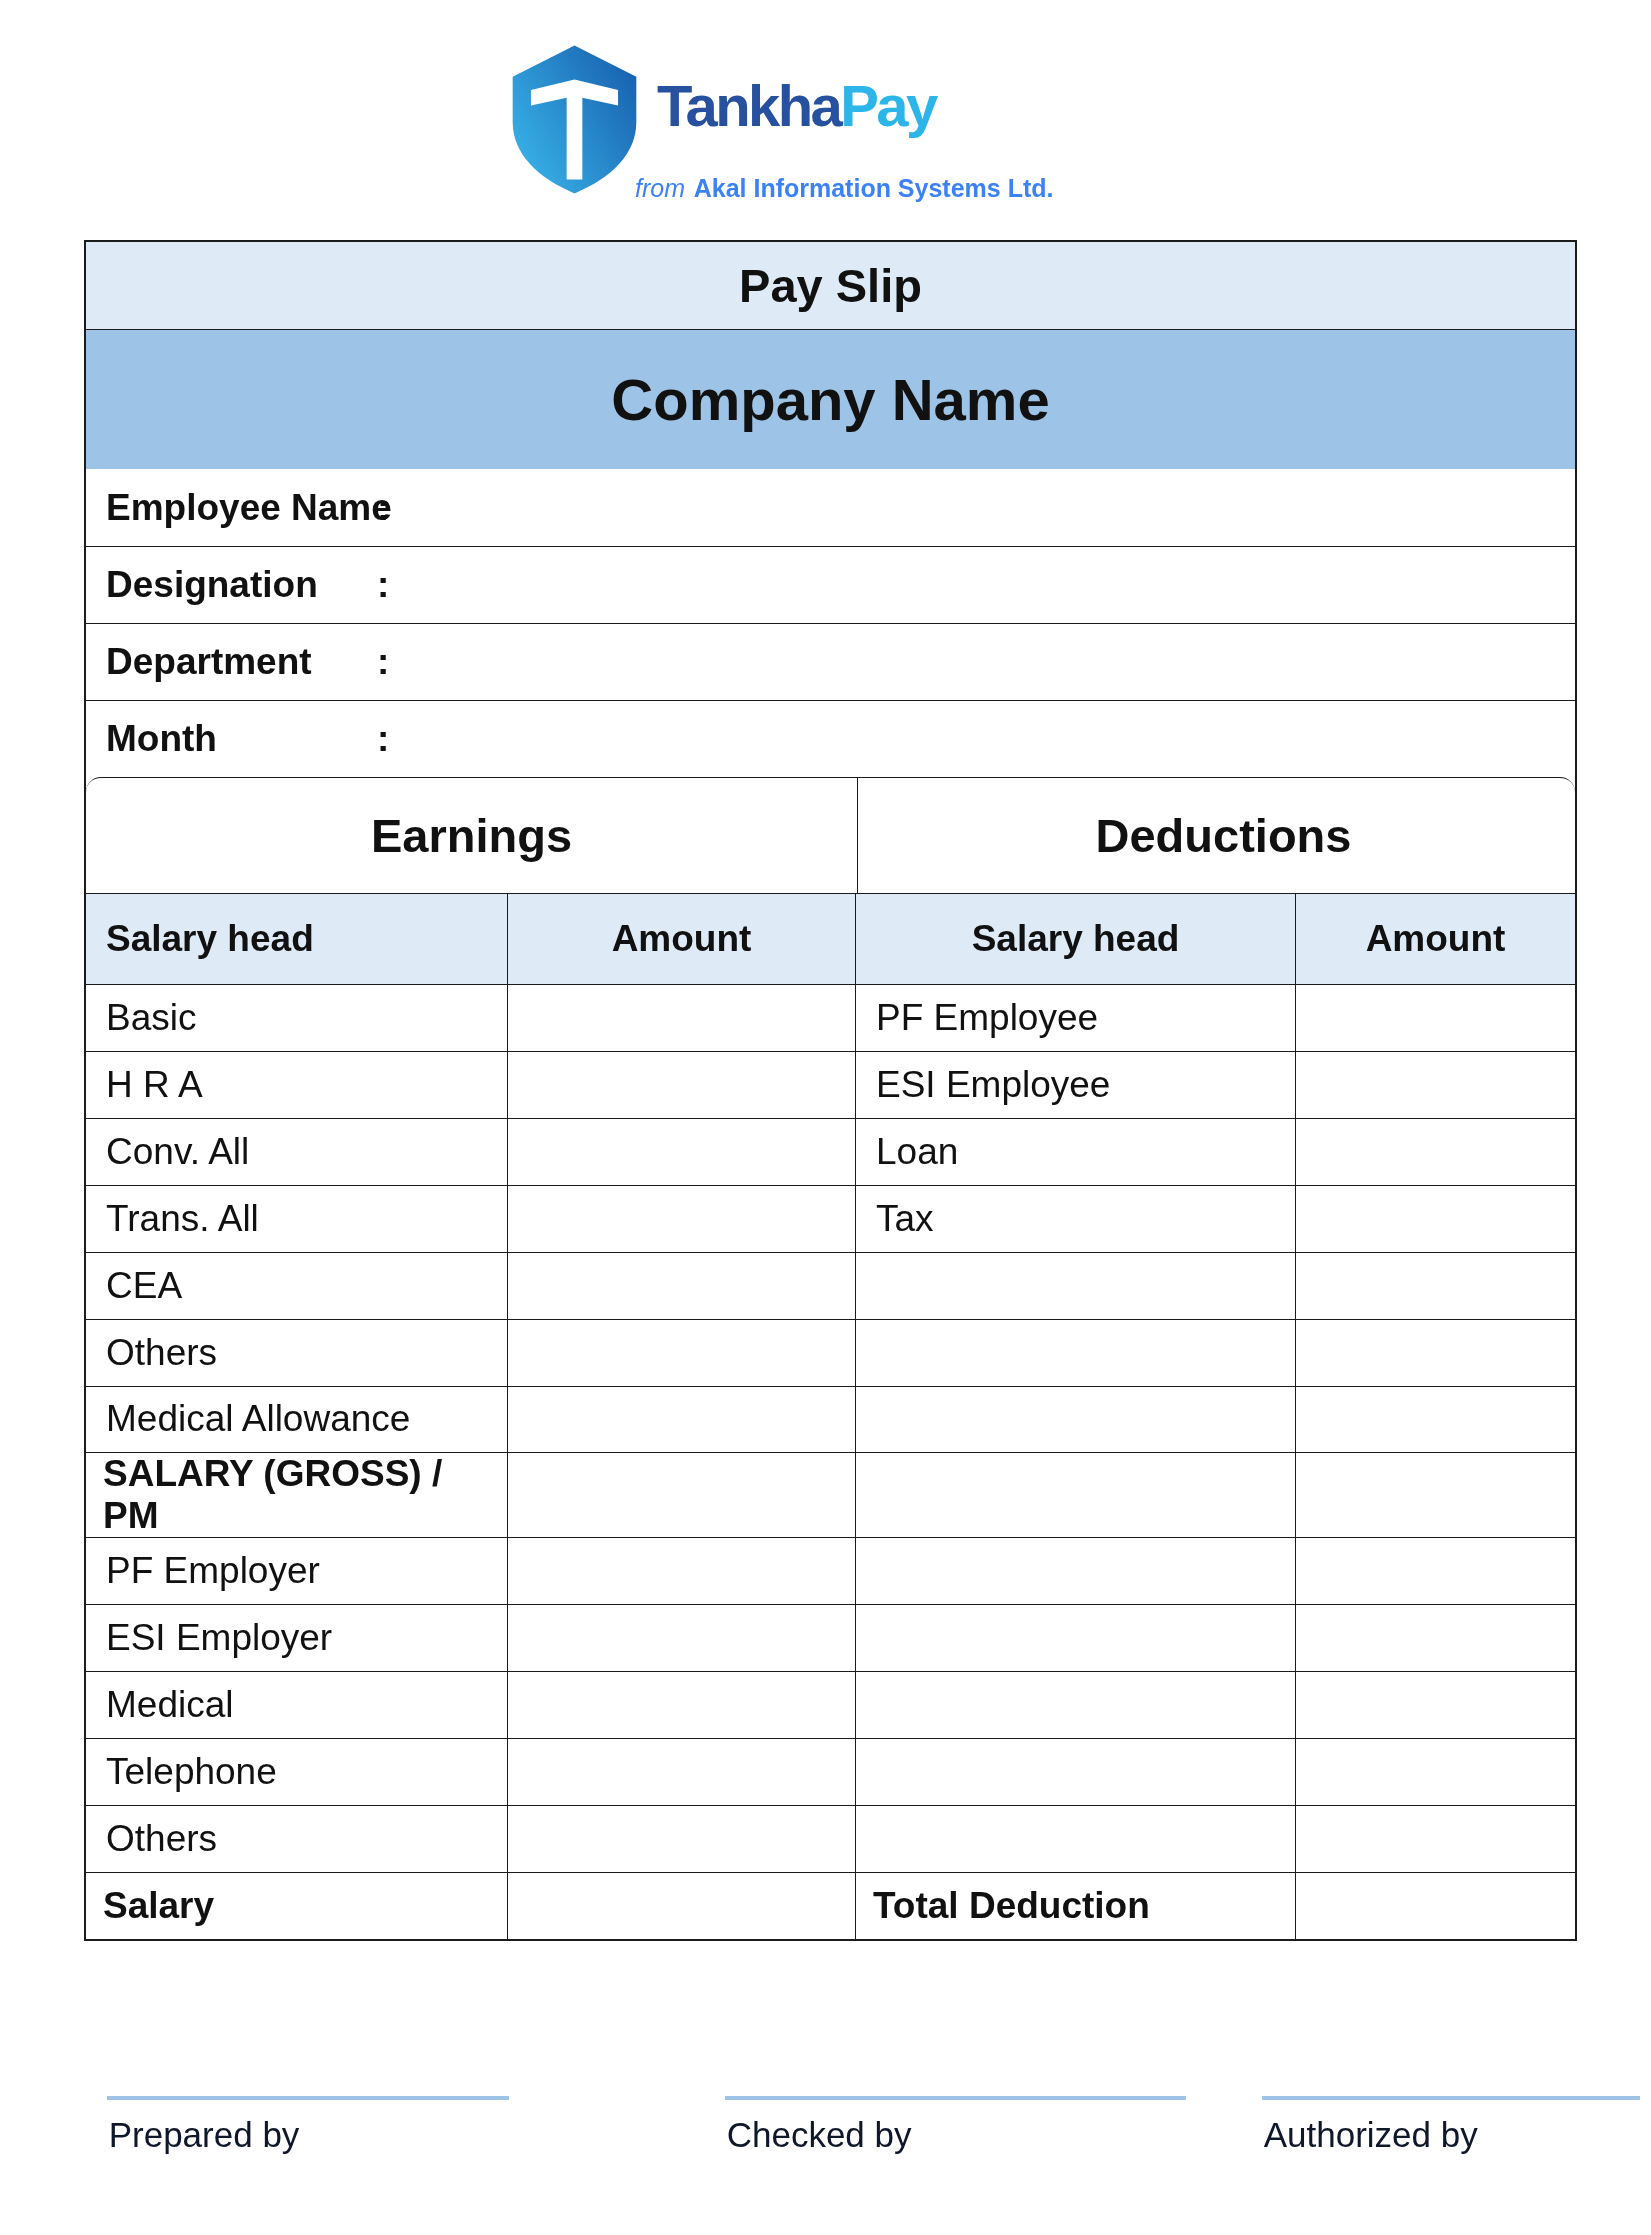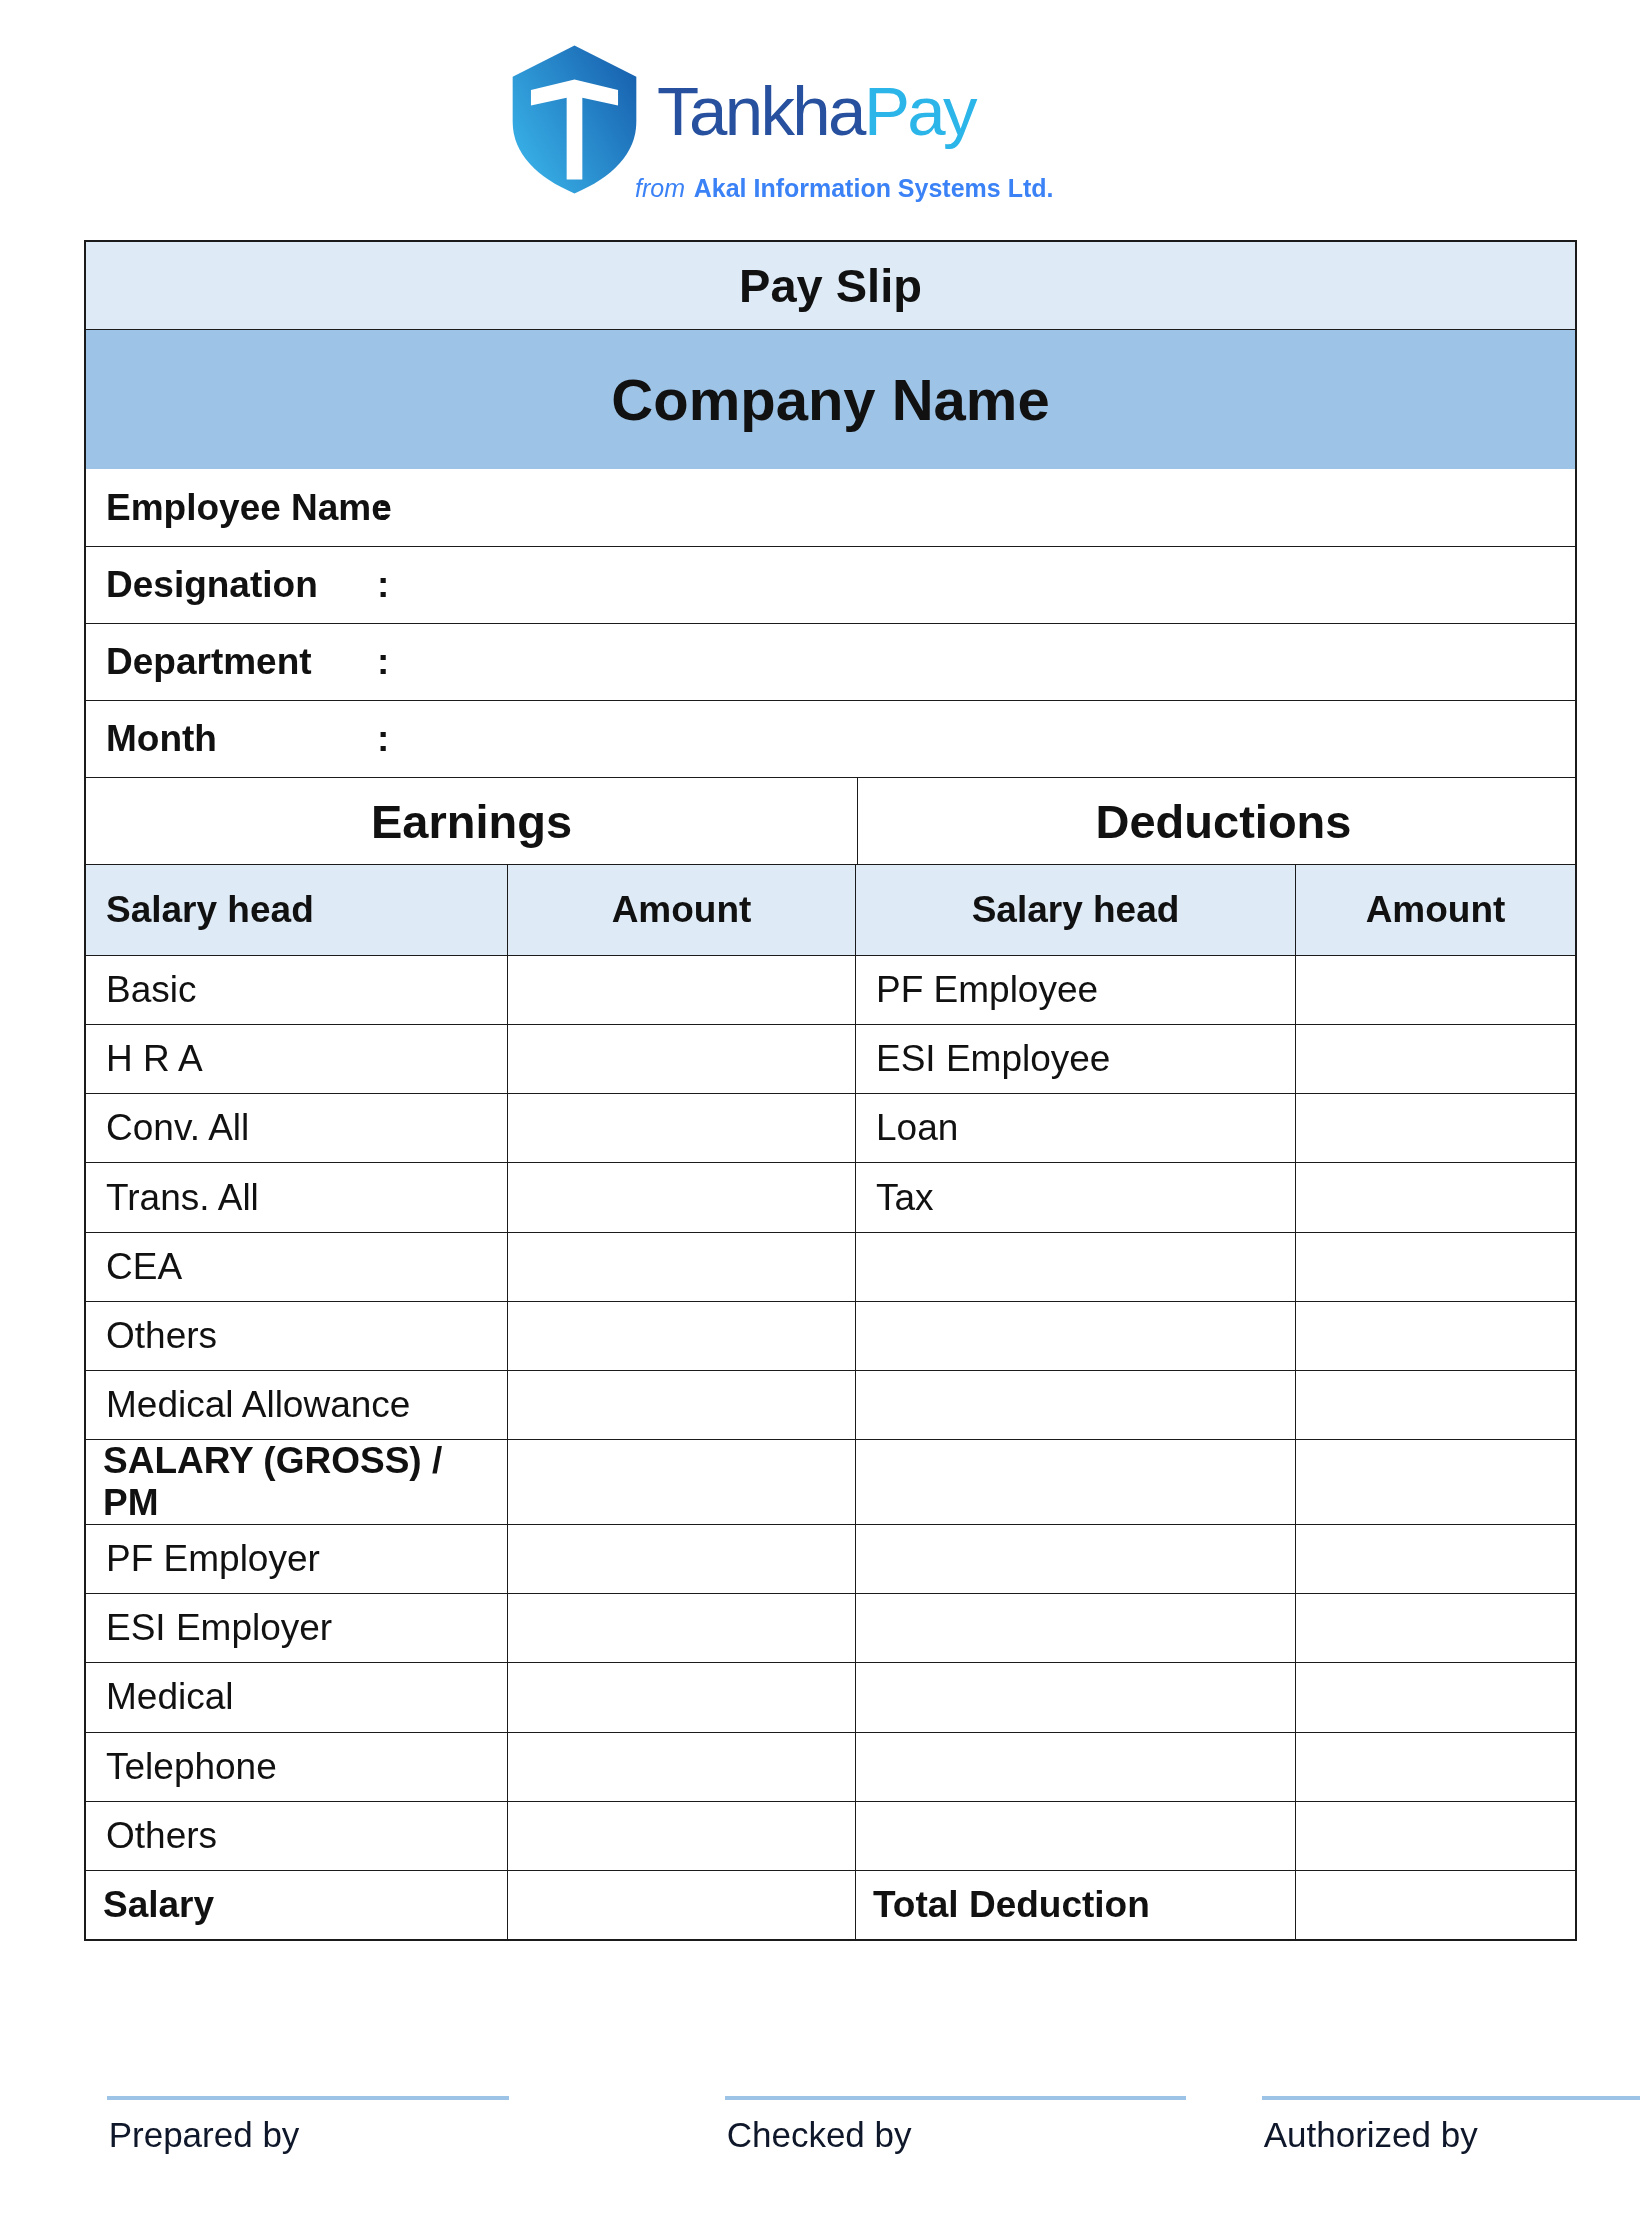--- a/index.html
+++ b/index.html
@@ -3,21 +3,21 @@
 <meta charset="utf-8">
 <style>
   html,body{margin:0;padding:0;}
   body{
     width:1652px;height:2236px;position:relative;background:#ffffff;
     font-family:"Liberation Sans", sans-serif;color:#111;overflow:hidden;
   }
   
   .logo{position:absolute;left:0;top:0;width:1652px;height:227px;}
   .shield{position:absolute;left:509px;top:42px;width:131px;height:155px;}
-  .wordmark{position:absolute;left:657px;top:77px;font-size:69px;font-weight:normal;
+  .wordmark{position:absolute;left:657px;top:77px;font-size:58px;font-weight:bold;
     letter-spacing:-2.6px;line-height:1;white-space:nowrap;}
   .wordmark .part1{color:var(--brand-primary,#27509E);}
   .wordmark .part2{color:var(--brand-secondary,#2BB5E9);}
   .tagline{position:absolute;left:635px;top:174px;width:489px;
     font-size:25px;color:#3b82f6;white-space:nowrap;}
   .tagline .from{font-style:italic;font-weight:400;margin-right:8.7px;}
   .tagline .corp{font-weight:bold;}
   
   .payslip{position:absolute;left:84px;top:240px;width:1493px;height:1701px;
     box-sizing:border-box;border:2.6px solid var(--border,#1b1b1b);
@@ -29,21 +29,21 @@
   .row-company{height:140px;background:var(--header-fill,#9DC3E6);
     align-items:center;justify-content:center;display:flex;}
   .row-company .txt{font-size:58px;font-weight:bold;}
   .row-payslip{height:87px;background:var(--subheader-fill,#DEEAF6);
     align-items:center;justify-content:center;display:flex;}
   .row-payslip .txt{font-size:47px;font-weight:bold;}
   .row-info{height:77px;align-items:center;display:flex;padding-left:20px;font-size:37px;font-weight:bold;}
   .row-info .ilabel{display:inline-block;width:271px;white-space:nowrap;}
   .row-info .icolon{display:inline-block;}
   .row-info .ivalue{flex:1;}
-  .row-sections{height:87px;}
+  .row-sections{height:116px;border-radius:15px;}
   .sec{font-size:47px;font-weight:bold;justify-content:center;}
   .sec-earn{width:771px;}
   .sec-ded{flex:1;padding-left:14px;}
   .row-colhdr{height:91px;background:var(--subheader-fill,#DEEAF6);font-weight:bold;font-size:37px;}
   .c1{width:421px;padding-left:20px;}
   .c2{width:348px;justify-content:center;}
   .c3{width:440px;}
   .c4{flex:1;justify-content:center;}
   .c3.centered{justify-content:center;}
   .table-body{flex:1;display:flex;flex-direction:column;}

